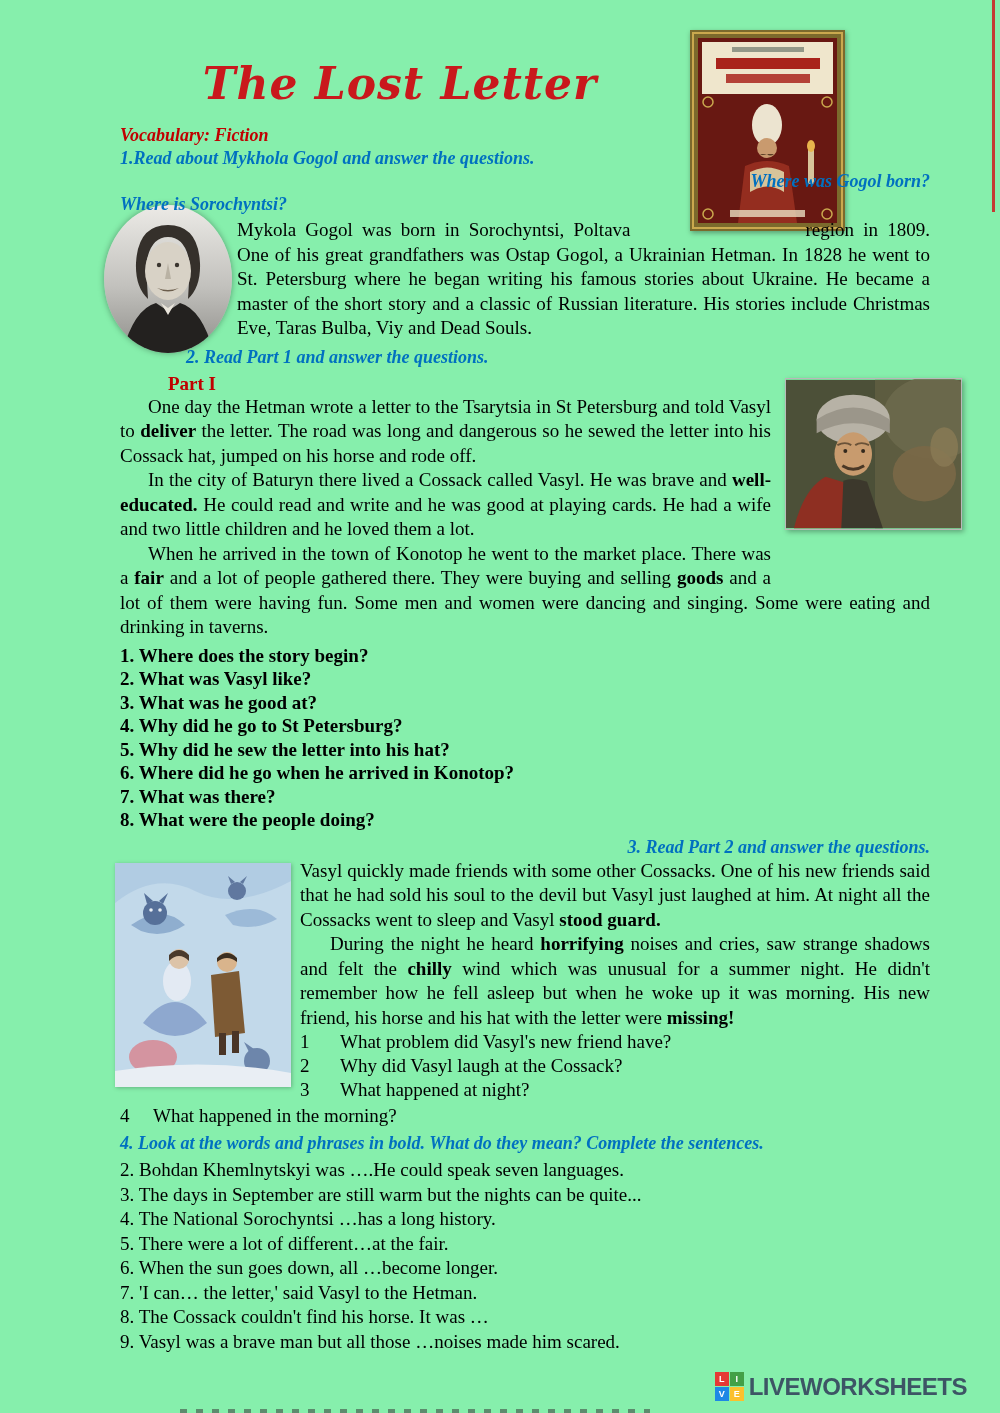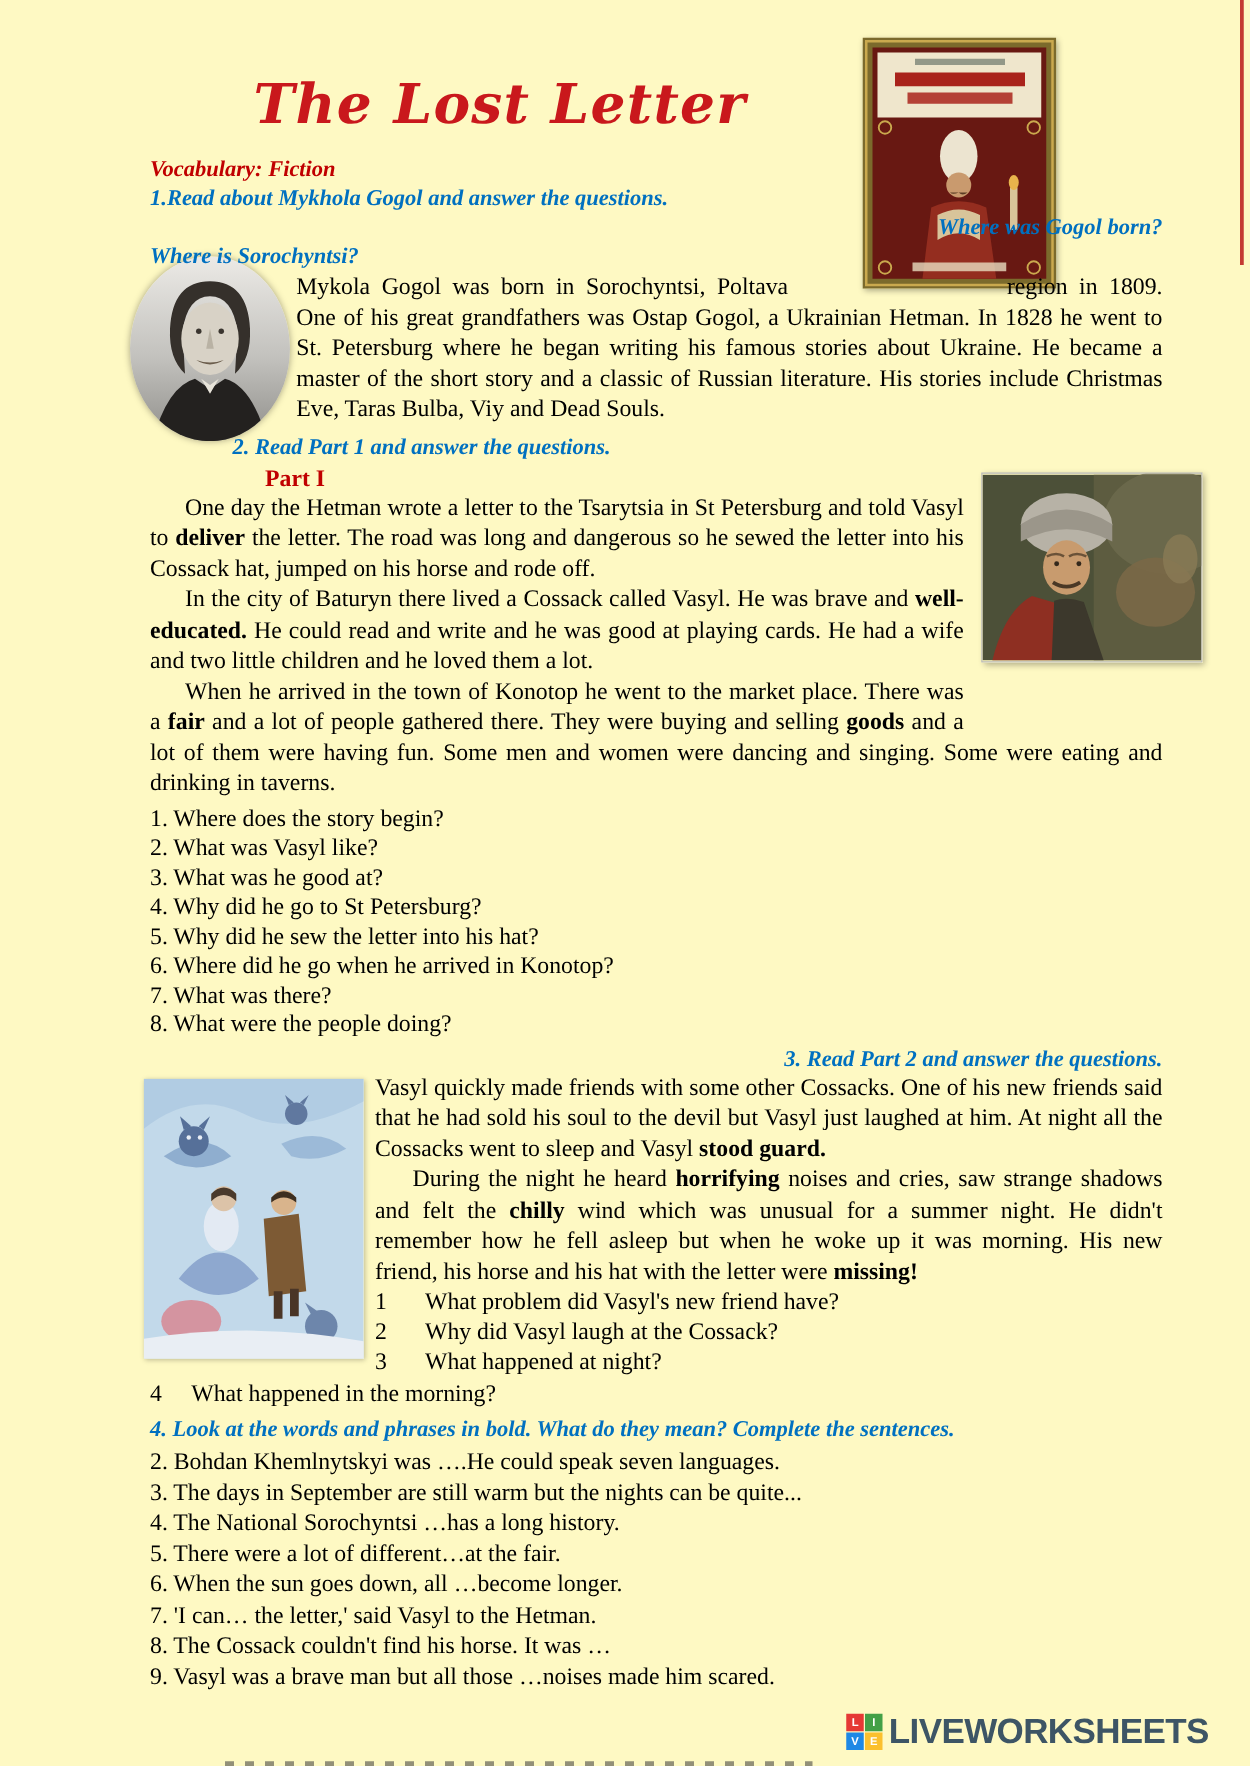--- a/index.html
+++ b/index.html
@@ -1,74 +1,74 @@
 <!DOCTYPE html>
 <html><head>
 <meta charset="utf-8">
 <style>
   * { margin:0; padding:0; box-sizing:border-box; }
   html,body { background:#ffffff; }
   .page {
-    position:relative; width:1000px; height:1413px; background:#fef9c3;
+    position:relative; width:1000px; height:1413px; background:#86efac;
     font-family:"Liberation Serif", serif; color:#000; overflow:hidden;
   }
   .content { position:relative; padding:34px 70px 0 120px; }
 
   .title {
     font-family:"DejaVu Serif", serif; font-style:italic; font-weight:bold;
     color:#c9181c; font-size:44px; line-height:52px; width:560px;
     text-align:center; margin-top:24px; letter-spacing:1px;
   }
   .h-voc  { color:#c00000; font-weight:bold; font-style:italic; font-size:18px; line-height:23px; margin-top:14px; }
   .h-blue { color:#0070c0; font-weight:bold; font-style:italic; font-size:18px; line-height:23px; }
   .subq1 { margin-left:85px;text-align:right; }
   .subq2 { }
   .task2 { margin-left:66px; margin-top:5px; }
   .task3 { margin-top:4px;text-align:right; }
   .task4 { margin-top:4px; }
 
-  .h-part1 { color:#c00000; font-weight:bold; font-size:19px; line-height:23px; margin-left:92px; margin-top:3px; }
+  .h-part1 { color:#c00000; font-weight:bold; font-size:19px; line-height:23px; margin-left:48px; margin-top:3px; }
   .h-part2 { color:#c00000; font-weight:bold; font-variant:small-caps; letter-spacing:1.5px; font-size:19px; line-height:24px; margin-top:2px; }
 
   .body-text { font-size:19px; line-height:24.5px; text-align:justify; }
   .bio { margin-left:117px; margin-top:2px; }
   .gap-inline { display:inline-block; width:175px; height:1px; }
   .indent  { text-indent:28px; }
   .indent2 { text-indent:30px; }
 
   .portrait  { position:absolute; left:104px; top:205px; width:128px; height:148px;
                border-radius:50% / 50%; overflow:hidden; box-shadow:0 0 6px rgba(0,0,0,.35); }
   .book-cover { position:absolute; left:690px; top:30px; width:155px; height:201px;
                 box-shadow:1px 2px 5px rgba(0,0,0,.35); }
   .cossack-photo { float:right; width:177px; height:152px; margin:-17px -32px 40px 14px;
                    border:1px solid #b9b9b9; box-shadow:2px 2px 5px rgba(0,0,0,.3); }
   .illustration { float:left; width:176px; height:224px; margin:4px 9px 6px -5px;
                   box-shadow:1px 1px 4px rgba(0,0,0,.25); }
   .portrait svg, .book-cover svg, .cossack-photo svg, .illustration svg { display:block; width:100%; height:100%; }
 
   .q-list { margin-top:4px; }
-  .q { font-size:19px; line-height:23.5px; }
+  .q { font-size:19px; line-height:23.5px;font-weight:bold; }
 
   .q2-row { display:flex; font-size:19px; line-height:24px; }
   .q2-num { width:40px; flex:none; }
   .q4-row { display:flex; clear:left; font-size:19px; line-height:24px; margin-top:2px; }
   .q4-num { width:33px; flex:none; }
 
   .s-list { margin-top:3px; }
   .s { font-size:19px; line-height:24.5px; }
 
   .edge-line { position:absolute; right:5px; top:0; width:3px; height:212px; background:#c43b33; }
   .cut-line { position:absolute; left:180px; bottom:0; width:470px; height:4px; opacity:.55;
               background:repeating-linear-gradient(90deg,#3a3a3a 0 7px,transparent 7px 16px); }
 
   .logo { position:absolute; right:33px; bottom:12px; display:flex; align-items:center; gap:5px; cursor:pointer; }
   .logo-grid { width:29px; height:29px; display:grid; grid-template-columns:1fr 1fr; grid-template-rows:1fr 1fr; gap:1px; }
   .sq { display:flex; align-items:center; justify-content:center; color:#fff;
         font-family:"Liberation Sans", sans-serif; font-weight:bold; font-size:9px; }
-  .logo-text { font-family:"Liberation Sans", sans-serif; font-weight:bold; font-size:28px;
+  .logo-text { font-family:"Liberation Sans", sans-serif; font-weight:bold; font-size:24px;
                letter-spacing:-0.5px; color:#3d5565; }
 </style>
 </head>
 <body>
 
 <div class="page">
 
   <div class="edge-line"></div>
 
   <div class="book-cover">

